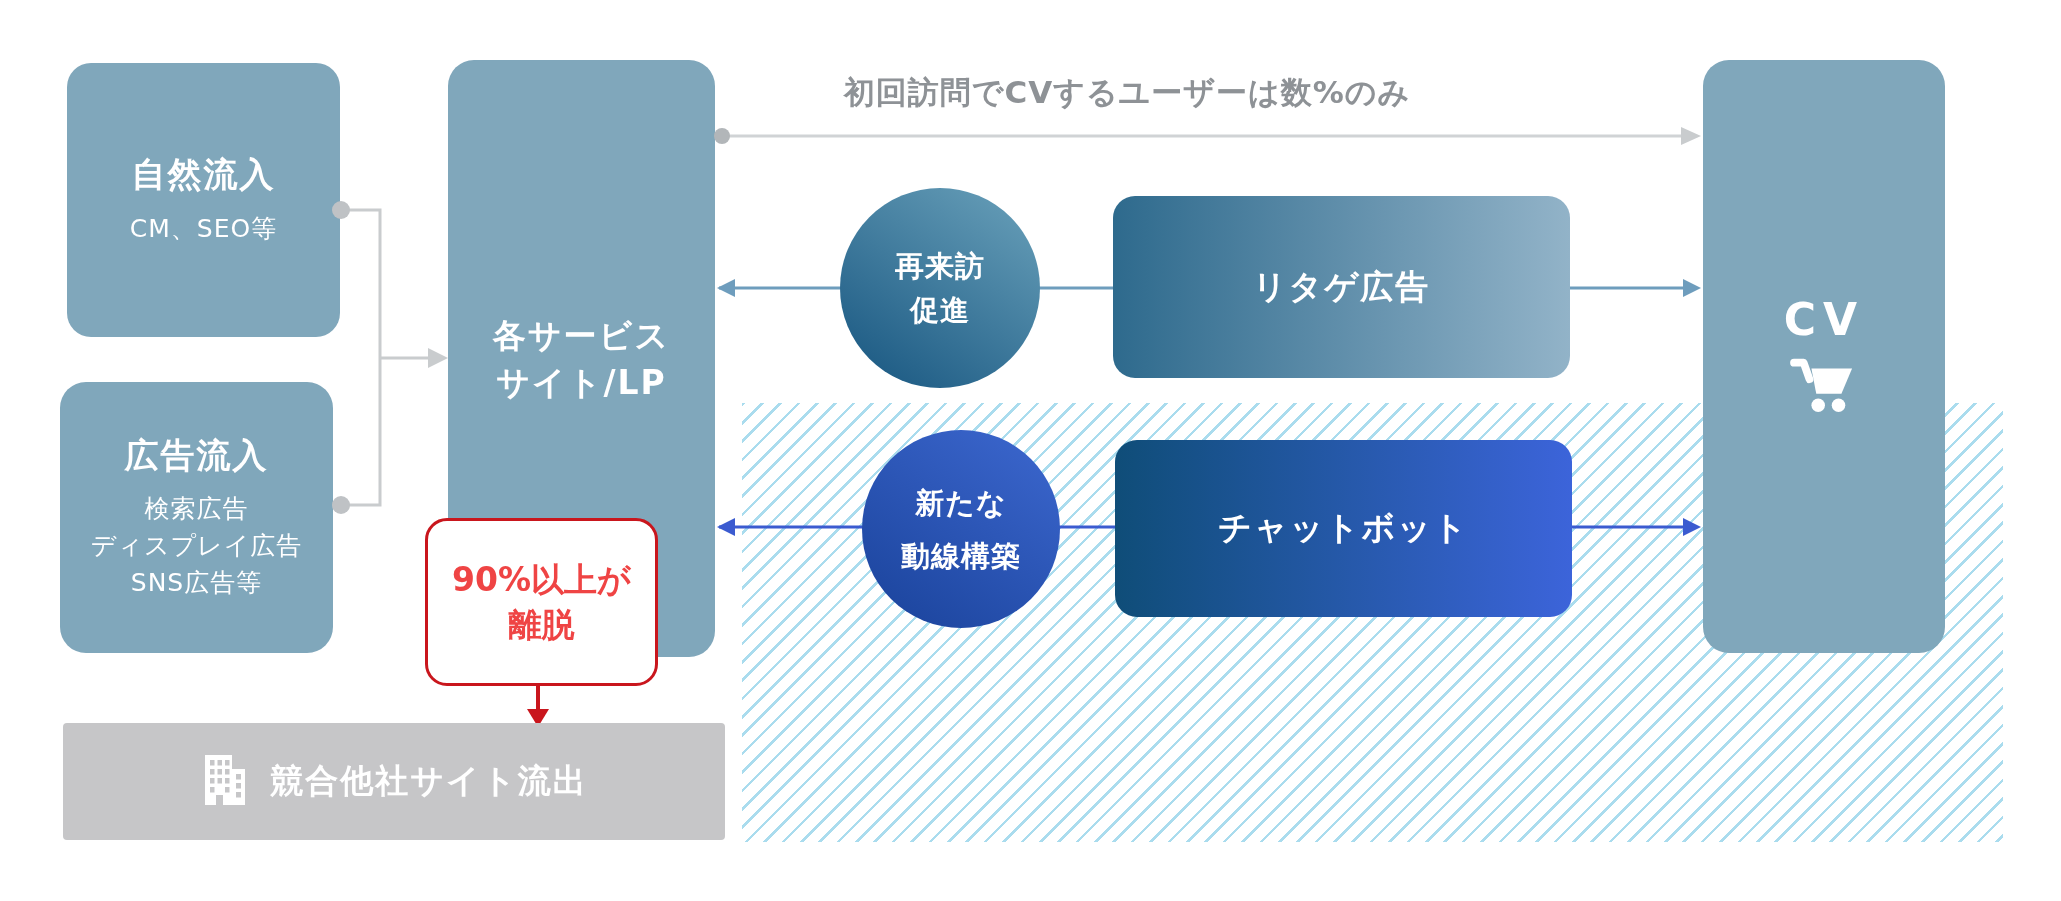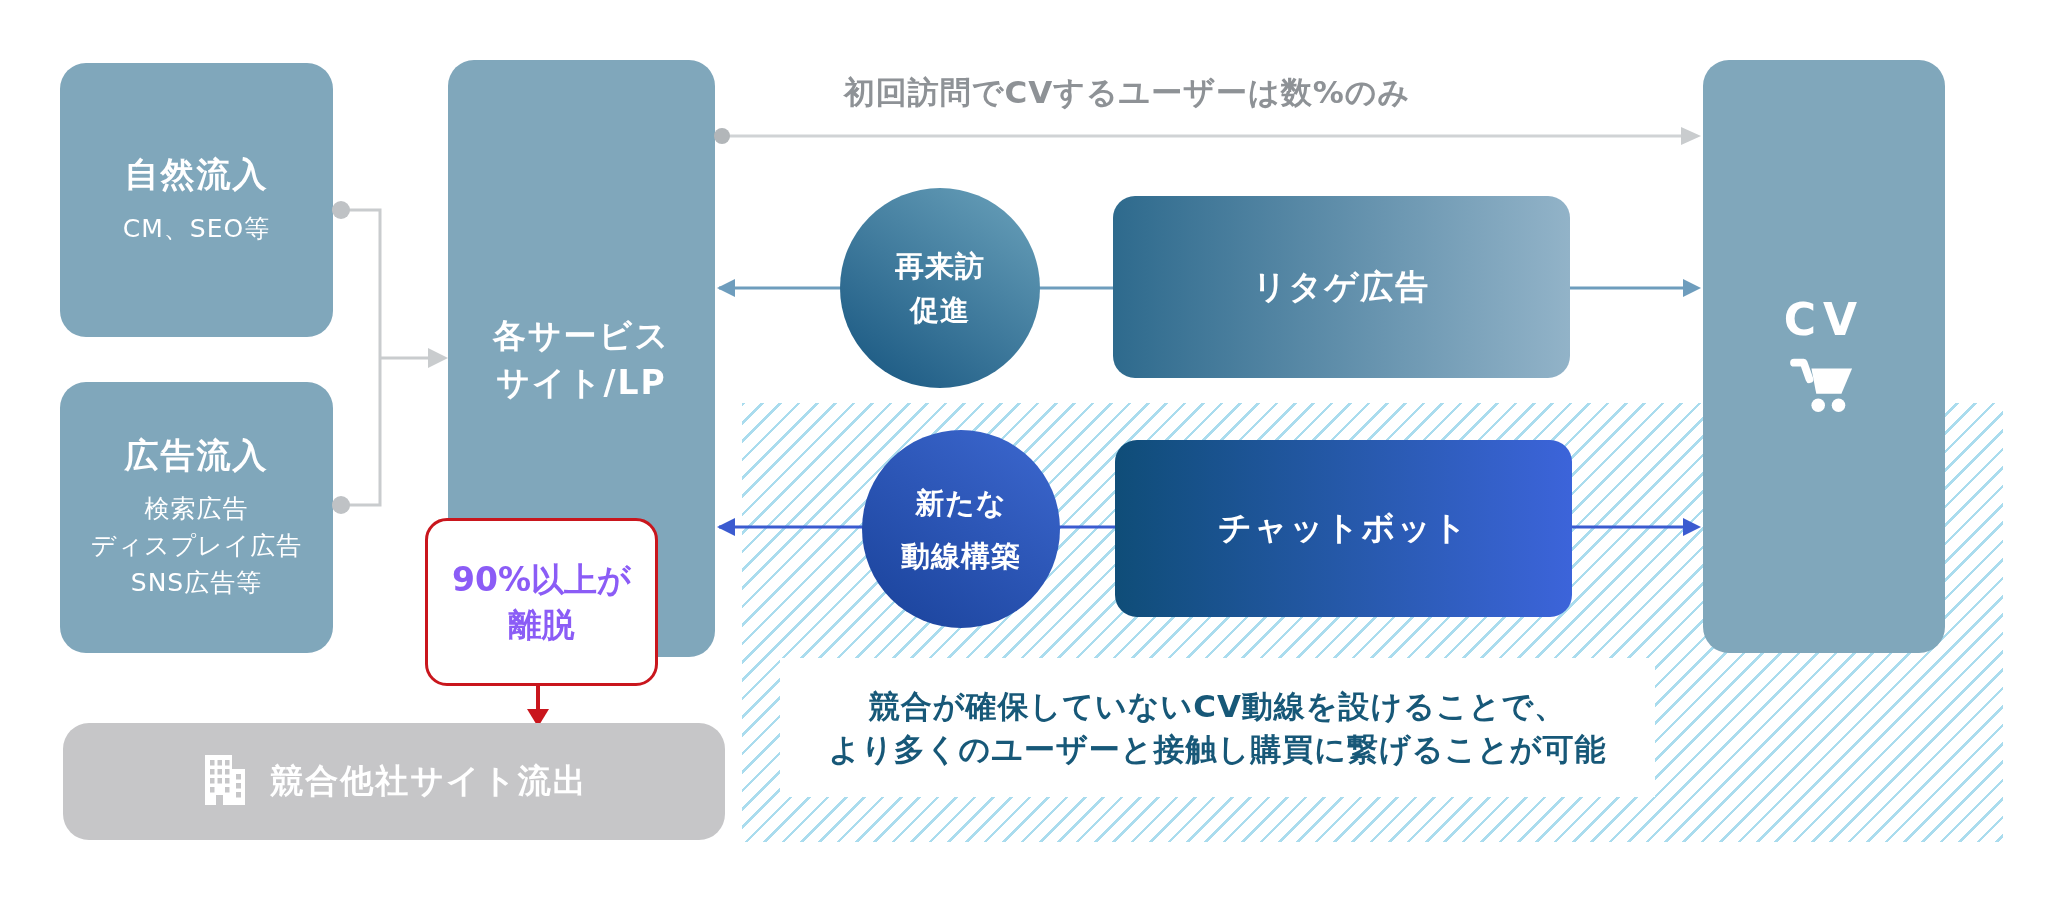--- a/index.html
+++ b/index.html
@@ -15,37 +15,37 @@
   }
   svg.lines{left:0;top:0;width:2061px;height:901px;z-index:1;pointer-events:none;}
   svg.toplayer{left:0;top:0;width:2061px;height:901px;z-index:5;pointer-events:none;}
   
   .bluebox{
     background:#80a7bb;border-radius:26px;color:#ffffff;z-index:2;
     display:flex;flex-direction:column;align-items:center;justify-content:center;text-align:center;
   }
   .box-title{font-size:34px;font-weight:bold;letter-spacing:2px;line-height:1.25;}
   .box-sub{font-size:25px;line-height:37px;margin-top:14px;letter-spacing:1px;text-align:center;}
-  .organic{left:60px;top:63px;width:273px;height:274px;}
+  .organic{left:67px;top:63px;width:273px;height:274px;border-radius:24px;}
   .adbox{left:60px;top:382px;width:273px;height:271px;}
   .service{left:448px;top:60px;width:267px;height:597px;}
   .service .box-title{font-size:33px;line-height:47px;}
   .cvbox{left:1703px;top:60px;width:242px;height:593px;z-index:2;}
   .cv-label{font-size:44px;font-weight:bold;letter-spacing:7px;color:#fff;}
   .cv-cart{margin-top:10px;}
   
   .churn{
     left:425px;top:518px;width:227px;height:162px;z-index:4;background:#ffffff;
-    border:3px solid #c9161d;border-radius:22px;color:#8b5cf6;
+    border:3px solid #c9161d;border-radius:22px;color:#ef4444;
     display:flex;flex-direction:column;align-items:center;justify-content:center;text-align:center;
     font-size:33px;font-weight:bold;line-height:45px;
   }
   
   .competitor{
-    left:63px;top:723px;width:662px;height:117px;background:#c6c6c8;border-radius:26px;z-index:2;
+    left:63px;top:723px;width:662px;height:117px;background:#c6c6c8;border-radius:4px;z-index:2;
     display:flex;flex-direction:row;align-items:center;justify-content:center;color:#ffffff;
   }
   .competitor-label{font-size:33px;font-weight:bold;letter-spacing:2px;margin-left:22px;}
   
   .gcircle{
     border-radius:50%;z-index:3;color:#ffffff;
     display:flex;flex-direction:column;align-items:center;justify-content:center;text-align:center;
     font-size:29px;font-weight:bold;line-height:44px;letter-spacing:1px;
   }
   .revisit{left:840px;top:188px;width:200px;height:200px;background:linear-gradient(215deg,#6ba2bb 0%,#1e5c85 90%);}
@@ -169,24 +169,20 @@
     <div class="cv-cart">
       <svg width="68" height="60" viewBox="0 0 70 62">
         <path d="M4 8 H14 L20 25" fill="none" stroke="#ffffff" stroke-width="8" stroke-linecap="round" stroke-linejoin="round"></path>
         <polygon points="22,14 64,14 53,40 27,40" fill="#ffffff"></polygon>
         <circle cx="29" cy="52" r="7" fill="#ffffff"></circle>
         <circle cx="50" cy="52" r="7" fill="#ffffff"></circle>
       </svg>
     </div>
   </div>
 
-  <div class="abs panel">
-    <div>競合が確保していないCV動線を設けることで、</div>
-    <div>より多くのユーザーと接触し購買に繋げることが可能</div>
-  </div>
 
   <svg class="abs toplayer" viewBox="0 0 2061 901">
     <circle cx="341" cy="210" r="9" fill="#bfc2c5"></circle>
     <circle cx="341" cy="505" r="9" fill="#bfc2c5"></circle>
     <circle cx="722" cy="136" r="8" fill="#b2b6b9"></circle>
   </svg>
 
 </div>
 
 </body></html>

